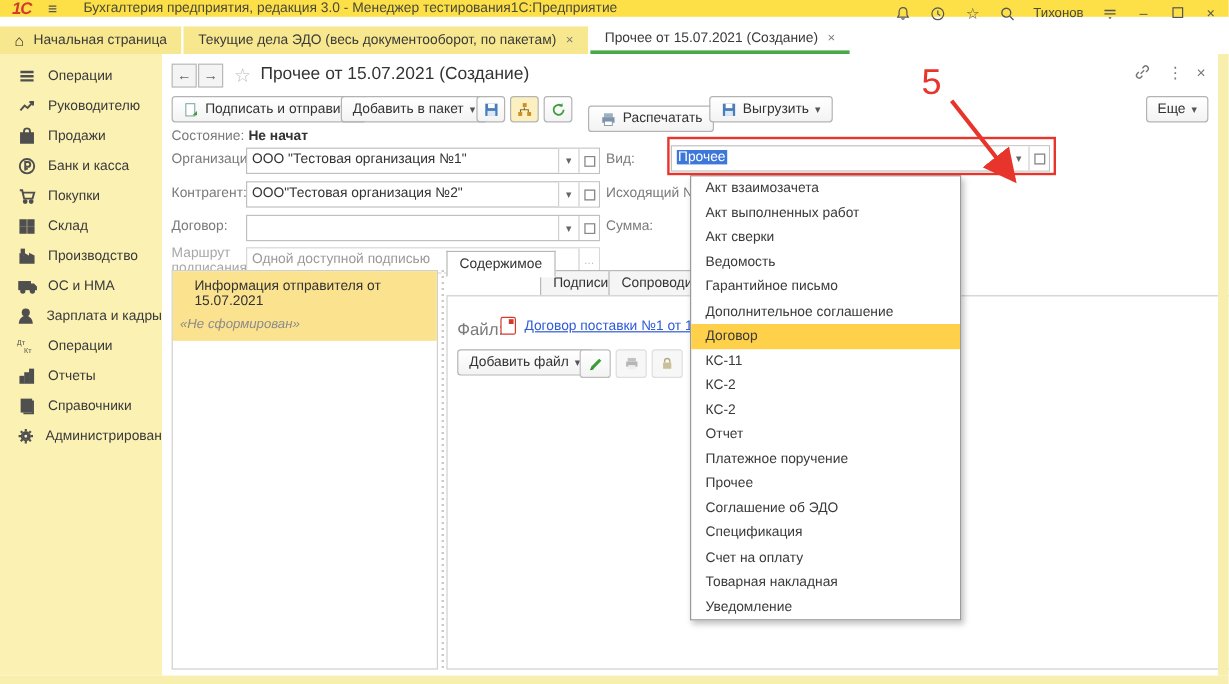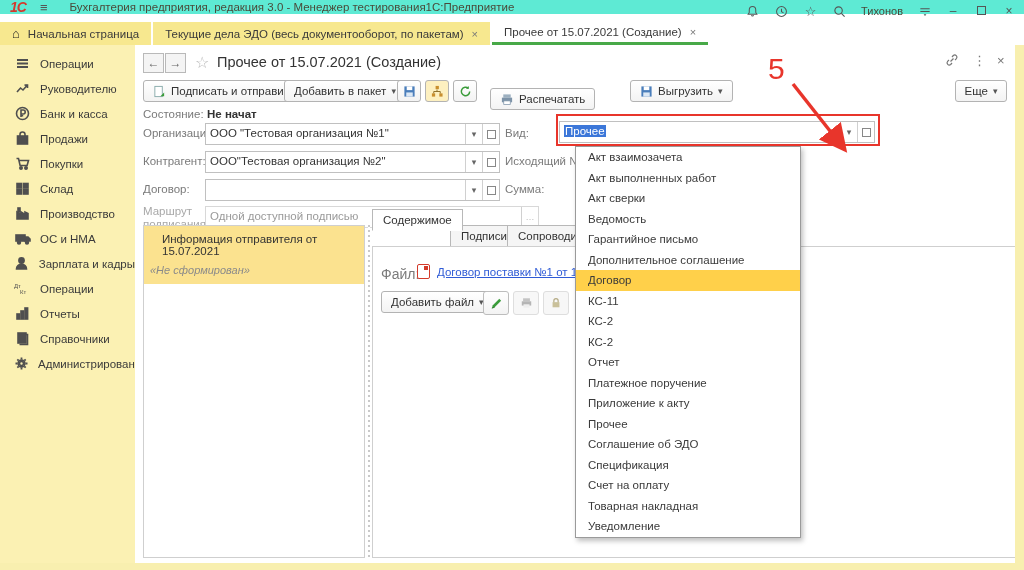--- a/index.html
+++ b/index.html
@@ -1,20 +1,20 @@
 <!DOCTYPE html>
 <html><head>
 <meta charset="utf-8">
 <style>
   * { margin:0; padding:0; box-sizing:border-box; }
   html,body { width:1024px; height:570px; overflow:hidden; }
   body { font-family:"Liberation Sans", sans-serif; font-size:12px; color:#333; background:#fff; position:relative; }
 
   
-  .titlebar { position:absolute; left:0; top:0; width:1024px; height:14px; background:#5eead4; display:flex; align-items:center; }
+  .titlebar { position:absolute; left:0; top:0; width:1024px; height:14px; background:#fde047; display:flex; align-items:center; }
   .logo { color:#d23b2e; font-weight:bold; font-style:italic; font-size:14px; margin-left:10px; letter-spacing:-1px; }
   .burger { margin-left:14px; color:#555; font-size:13px; }
   .titlebar-title { margin-left:22px; font-size:11.5px; color:#4a4a3a; }
   .titlebar-right { position:absolute; right:8px; top:0; height:22px; display:flex; align-items:center; gap:14px; }
   .tb-ic { width:15px; height:15px; display:inline-flex; align-items:center; justify-content:center; color:#555; font-size:13px; }
   .username { font-size:11px; color:#4a4a3a; }
   .win-btn { color:#555; font-size:12px; width:14px; text-align:center; }
   .maxbox { display:inline-block; width:9px; height:9px; border:1px solid #555; }
 
   
@@ -163,34 +163,34 @@
           <svg width="15" height="15" viewBox="0 0 15 15">
             <path d="M2 11l3.5-4 2.5 2 4.5-5"></path>
             <path d="M9.5 4h3v3" fill="#4f4f4f"></path>
           </svg>
         </span>
         <span class="lbl">Руководителю</span>
       </div>
       <div class="side-item">
         <span class="ic">
           <svg width="15" height="15" viewBox="0 0 15 15">
+            <rect x="2.5" y="5" width="10" height="8" fill="#4f4f4f"></rect>
+            <path d="M5 5V3.5a2.5 2.5 0 015 0V5"></path>
+          </svg>
+        </span>
+        <span class="lbl">Продажи</span>
+      </div>
+      <div class="side-item">
+        <span class="ic">
+          <svg width="15" height="15" viewBox="0 0 15 15">
             <circle cx="7.5" cy="7.5" r="6"></circle>
             <path d="M6 11V4h2.2a2 2 0 010 4H5.2M5.2 9.7h3"></path>
           </svg>
         </span>
         <span class="lbl">Банк и касса</span>
-      </div>
-      <div class="side-item">
-        <span class="ic">
-          <svg width="15" height="15" viewBox="0 0 15 15">
-            <rect x="2.5" y="5" width="10" height="8" fill="#4f4f4f"></rect>
-            <path d="M5 5V3.5a2.5 2.5 0 015 0V5"></path>
-          </svg>
-        </span>
-        <span class="lbl">Продажи</span>
       </div>
       <div class="side-item">
         <span class="ic">
           <svg width="15" height="15" viewBox="0 0 15 15">
             <path d="M1.5 2.5h2l1.6 7h7l1.4-5H4"></path>
             <circle cx="6" cy="12" r="1.2" fill="#4f4f4f"></circle>
             <circle cx="11" cy="12" r="1.2" fill="#4f4f4f"></circle>
           </svg>
         </span>
         <span class="lbl">Покупки</span>
@@ -324,21 +324,21 @@
       </svg>
   </div>
   <div class="btn" style="left:355px; top:43px;">
     <svg width="14" height="13" viewBox="0 0 14 14">
         <rect x="3" y="1.5" width="8" height="3.5" fill="#9db0c0"></rect>
         <rect x="1.5" y="5" width="11" height="5" fill="#7d93a8"></rect>
         <rect x="3.5" y="8.5" width="7" height="4" fill="#fff" stroke="#7d93a8" stroke-width="0.8"></rect>
       </svg>
     <span>Распечатать</span>
   </div>
-  <div class="btn" style="left:456px; top:35px;margin-left:39px;">
+  <div class="btn" style="left:456px; top:35px;">
     <svg width="13" height="13" viewBox="0 0 14 14">
         <rect x="1.5" y="1.5" width="11" height="11" fill="#4a7ebb"></rect>
         <rect x="4" y="1.5" width="6" height="4" fill="#fff"></rect>
         <rect x="3.5" y="8" width="7" height="4.5" fill="#dce8f5"></rect>
       </svg>
     <span>Выгрузить</span>
       <span class="caret">▾</span>
   </div>
   <div class="btn" style="left:820px; top:35px; width:52px;">
     <span>Еще</span>
@@ -369,21 +369,21 @@
   <div class="lab" style="left:8px; top:138px;">Договор:</div>
   <div class="combo" style="left:70px; top:134px; width:295px;">
     <div class="inp"></div>
     <div class="cbtn">▾</div>
     <div class="cbtn">
         <span class="sq2"></span>
       </div>
   </div>
 
   <div class="lab" style="left:8px; top:160px; width:58px; color:#a8a8a8; line-height:13px;">Маршрут подписания:</div>
-  <div class="combo disabled" style="left:70px; top:161px; width:334px;">
+  <div class="combo disabled" style="left:70px; top:161px; width:295px;">
     <div class="inp">Одной доступной подписью</div>
     <div class="cbtn">…</div>
   </div>
 
   <div class="lab" style="left:370px; top:82px;">Вид:</div>
   <div class="lab" style="left:370px; top:110px;">Исходящий №:</div>
   <div class="lab" style="left:370px; top:138px;">Сумма:</div>
 
   <div class="combo" style="left:424px; top:76px; width:316px; z-index:61;">
     <div class="inp"><span class="sel-text">Прочее</span></div>
@@ -445,21 +445,20 @@
       <div class="opt">Акт сверки</div>
       <div class="opt">Ведомость</div>
       <div class="opt">Гарантийное письмо</div>
       <div class="opt">Дополнительное соглашение</div>
       <div class="opt selected">Договор</div>
       <div class="opt">КС-11</div>
       <div class="opt">КС-2</div>
       <div class="opt">КС-2</div>
       <div class="opt">Отчет</div>
       <div class="opt">Платежное поручение</div>
-      <div class="opt">Приложение к акту</div>
       <div class="opt">Прочее</div>
       <div class="opt">Соглашение об ЭДО</div>
       <div class="opt">Спецификация</div>
       <div class="opt">Счет на оплату</div>
       <div class="opt">Товарная накладная</div>
       <div class="opt">Уведомление</div>
     </div>
 </div>
 
 <div class="redbox"></div>

